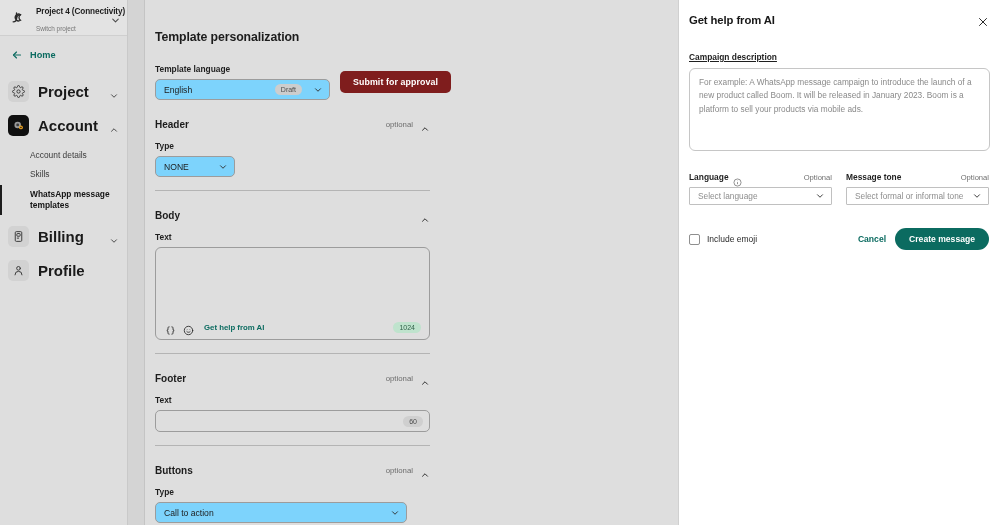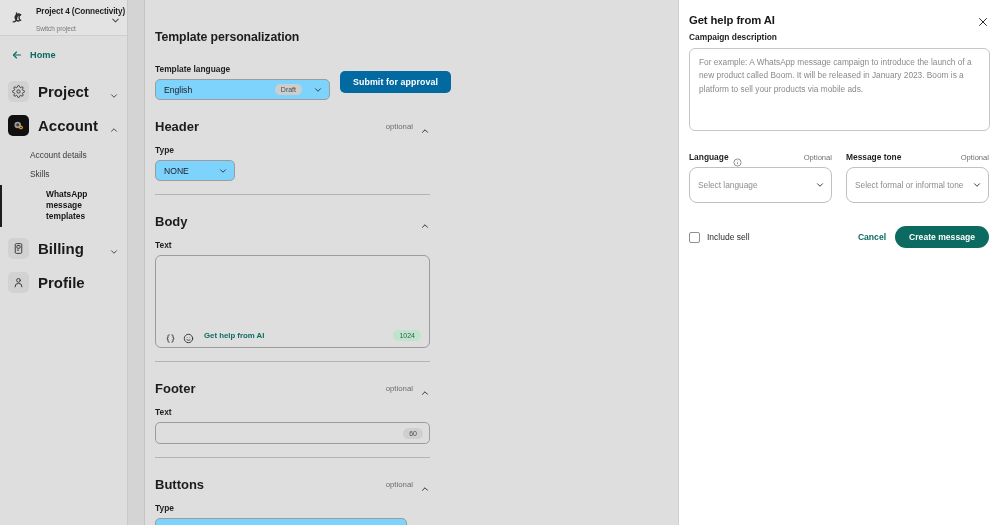--- a/index.html
+++ b/index.html
@@ -58,21 +58,21 @@
   .nav-label { flex: 1; font-size: 15px; font-weight: 700; color: #1a1a1a; }
   .nav-caret { width: 10px; height: 10px; color: #4c4c4c; flex: 0 0 10px; }
 
   .subnav { padding: 2px 0 6px 0; }
   .subnav-item {
     font-size: 8.4px; color: #3b3b3b; padding: 4px 10px 4px 30px;
     cursor: pointer; line-height: 1.35;
   }
   .subnav-item.active {
     font-weight: 700; color: #151515;
-    border-left: 2px solid #1d1d1d; padding-left: 44px;
+    border-left: 2px solid #1d1d1d; padding-left: 28px;
   }
 
   
   .rail { width: 17px; height: 525px; background: #d4d4d4; border-right: 1px solid #c4c4c4; }
 
   
   .main {
     flex: 1; height: 525px; background: #dedede;
     padding: 0; position: relative; overflow: hidden;
   }
@@ -91,30 +91,30 @@
   .select-value { font-size: 8.6px; color: #1c1c1c; flex: 1; white-space: nowrap; overflow: hidden; }
   .chip {
     font-size: 7px; color: #4d4d4d; background: #cdcdcd;
     border-radius: 8px; padding: 2px 6px; line-height: 1; white-space: nowrap;
   }
   .select svg { width: 10px; height: 10px; color: #2e2e2e; flex: 0 0 10px; }
   .select.narrow { width: 80px; }
   .select.wide { width: 252px; }
 
   .btn-primary {
-    background: #0369a1; color: #ffffff; border: none; border-radius: 5px;
+    background: #7f1d1d; color: #ffffff; border: none; border-radius: 5px;
     height: 22px; padding: 0 13px; font-size: 8.8px; font-weight: 700;
     font-family: "Liberation Sans", sans-serif; cursor: pointer; letter-spacing: .1px;
   }
 
   .section-head {
     display: flex; align-items: center; margin-top: 19px;
     width: 275px; padding-bottom: 0;
   }
-  .section-title { font-size: 13px; font-weight: 700; color: #1c1c1c; flex: 1; }
+  .section-title { font-size: 10px; font-weight: 700; color: #1c1c1c; flex: 1; }
   .section-optional { font-size: 7.8px; color: #6d6d6d; margin-right: 7px; }
   .section-caret { width: 10px; height: 10px; color: #333; }
 
   .divider { width: 275px; height: 1px; background: #b4b4b4; margin-top: 13px; }
 
   .sub-label { font-size: 8.4px; font-weight: 700; color: #1f1f1f; margin: 11px 0 5px 0; }
 
   .textbox {
     width: 275px; height: 93px; border: 1px solid #9c9c9c;
     border-radius: 6px; background: #dedede;
@@ -143,37 +143,37 @@
   
   .panel {
     position: absolute; top: 0; right: 0;
     width: 321px; height: 525px; background: #ffffff;
     border-left: 1px solid #d0d0d0; padding: 14px 10px 0 10px;
   }
   .panel-head { display: flex; align-items: flex-start; }
   .panel-title { font-size: 11.3px; font-weight: 700; color: #171717; flex: 1; letter-spacing: -.1px; }
   .panel-close { width: 12px; height: 12px; color: #2a2a2a; cursor: pointer; }
 
-  .panel-label { font-size: 8.4px; font-weight: 700; color: #1f1f1f; margin-top: 6px; }
+  .panel-label { font-size: 8.4px; font-weight: 700; color: #1f1f1f; margin-top: 26px; text-decoration: underline; }
   .textarea {
     margin-top: 6px; width: 301px; height: 83px;
     border: 1px solid #c6c6c6; border-radius: 6px; background: #fff;
     padding: 7px 9px; font-size: 8.3px; line-height: 1.62; color: #8a8a8a;
     font-family: "Liberation Sans", sans-serif; resize: none; outline: none;
   }
   .textarea::placeholder { color: #8a8a8a; }
 
   .two-col { display: flex; gap: 14px; margin-top: 17px; }
   .col { width: 143px; }
   .col-head { display: flex; align-items: center; margin-bottom: 5px; justify-content: space-between; }
   .col-label { font-size: 8.4px; font-weight: 700; color: #1f1f1f; }
   .info-icon { width: 9px; height: 9px; color: #6f6f6f; margin-left: 4px; }
   .col-optional { font-size: 7.6px; color: #6f6f6f; margin-left: auto; }
   .select-white {
-    height: 36px; border: 1px solid #c0c0c0; border-radius: 8px; background: #fff;
+    height: 18px; border: 1px solid #c0c0c0; border-radius: 1px; background: #fff;
     display: flex; align-items: center; padding: 0 6px 0 8px; cursor: pointer;
   }
   .select-white .ph { font-size: 8.3px; color: #8d8d8d; flex: 1; white-space: nowrap; overflow: hidden; }
   .select-white svg { width: 10px; height: 10px; color: #2e2e2e; flex: 0 0 10px; }
 
   .panel-actions { display: flex; align-items: center; margin-top: 23px; }
   .checkbox-wrap { display: flex; align-items: center; gap: 7px; cursor: pointer; }
   .checkbox {
     width: 11px; height: 11px; border: 1px solid #8f8f8f;
     border-radius: 2px; background: #fff;
@@ -444,21 +444,21 @@
           <svg viewBox="0 0 24 24" fill="none" stroke="currentColor" stroke-width="2.2" stroke-linecap="round" stroke-linejoin="round">
               <polyline points="6 9 12 15 18 9"></polyline>
             </svg>
         </div>
       </div>
     </div>
 
     <div class="panel-actions">
       <span class="checkbox-wrap">
         <span class="checkbox"></span>
-        <span class="checkbox-label">Include sell</span>
+        <span class="checkbox-label">Include emoji</span>
       </span>
       <button class="link-btn">Cancel</button>
       <button class="btn-pill">Create message</button>
     </div>
 
   </section>
 
 </div>
 
 </body></html>

